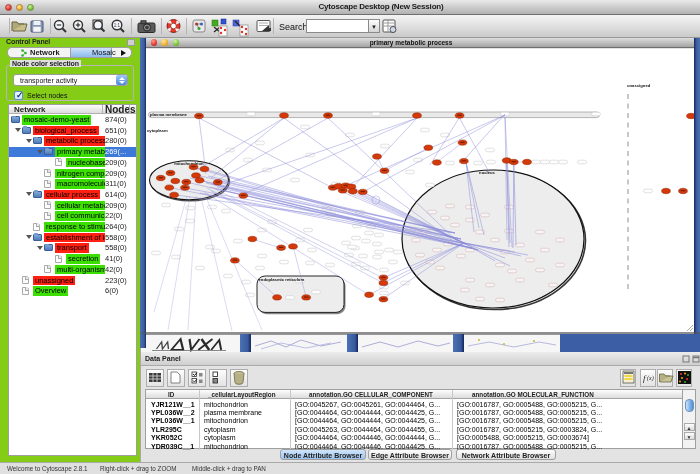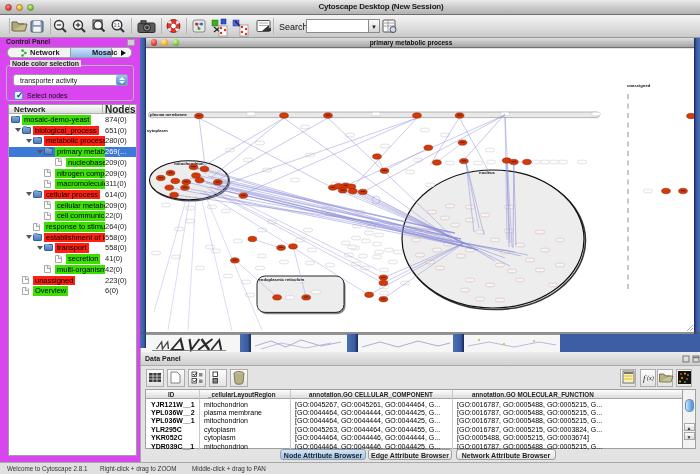--- a/index.html
+++ b/index.html
@@ -20,27 +20,27 @@
 
 #toolbar { left:0; top:15px; width:700px; height:23px;
   background:linear-gradient(#f4f4f4,#dcdcdc 60%,#cacaca);
   border-bottom:1px solid #989898; }
 .tsep { position:absolute; top:3px; width:1px; height:16px; background:#b5b5b5; }
 #searchlbl { position:absolute; left:279px; top:7px; font-size:9px; color:#111; }
 #searchbox { position:absolute; left:306px; top:4px; width:63px; height:14px; background:#fff; border:1px solid #8a8a8a; }
 #searcharrow { position:absolute; left:369px; top:4px; width:11px; height:14px; background:linear-gradient(#fdfdfd,#d5d5d5); border:1px solid #8a8a8a; border-left:none; font-size:6px; text-align:center; line-height:14px; color:#222;}
 
 
-#cpanel { left:0; top:38px; width:141px; height:424px; background:#d946ef; border-right:1px solid #a8a8a8;}
+#cpanel { left:0; top:38px; width:141px; height:424px; background:#84cc16; border-right:1px solid #a8a8a8;}
 #cp-head { position:absolute; left:0px; top:0px; width:140px; height:10px; font-size:7px; font-weight:bold; color:#222; padding-left:6px; letter-spacing:-0.1px;}
 #cp-float { position:absolute; left:127px; top:1px; width:8px; height:7px; border:1px solid #9a9a9a; background:#d0d0d0;}
 #cp-tabs { position:absolute; left:7px; top:9px; width:125px; height:11px; background:#f4f4f4; border:1px solid #9f9f9f; border-radius:5px; }
 #tab-mosaic { position:absolute; left:62px; top:0px; width:42px; height:9px; background:linear-gradient(#cfe5fb,#8db9ec); border-left:1px solid #9f9f9f; border-right:1px solid #9f9f9f;}
 #cp-tabs .nt { position:absolute; left:22px; top:0px; font-size:7.5px; font-weight:bold; color:#1a1a1a; line-height:10px;}
-#cp-tabs .mt { position:absolute; left:72px; top:0px; font-size:7.5px; font-weight:bold; color:#10121a; line-height:10px;padding-left:12px;}
+#cp-tabs .mt { position:absolute; left:72px; top:0px; font-size:7.5px; font-weight:normal; color:#10121a; line-height:10px;padding-left:12px;}
 #cp-tabs .ar { position:absolute; left:113px; top:2px; width:0; height:0; border-left:5px solid #111; border-top:3px solid transparent; border-bottom:3px solid transparent; }
 #grp { position:absolute; left:6px; top:27px; width:128px; height:36px; border:1px solid #b5b5b5; border-radius:3px;}
 #grp-lbl { position:absolute; left:10px; top:22px; background:#e0e0e0; padding:0 2px; font-size:7px; font-weight:bold; color:#222; letter-spacing:-0.1px;}
 #combo { position:absolute; left:13px; top:36px; width:115px; height:12px; background:#fff; border:1px solid #9a9a9a; border-radius:3px; font-size:7px; line-height:11px; padding-left:6px; color:#111;}
 #combo-btn { position:absolute; left:102px; top:0px; width:11px; height:10px; background:linear-gradient(#9ec7f5,#4a8ad8); border-radius:2px; }
 #combo-btn:after { content:""; position:absolute; left:2.5px; top:2px; border-left:3px solid transparent; border-right:3px solid transparent; border-bottom:3px solid #fff; }
 #combo-btn:before { content:""; position:absolute; left:2.5px; top:6px; border-left:3px solid transparent; border-right:3px solid transparent; border-top:3px solid #fff; }
 #chk { position:absolute; left:14px; top:53px; width:9px; height:9px; background:linear-gradient(#eef6ff,#cfe6fa); border:1px solid #5b8fd0; border-radius:2px;}
 #chk:after { content:"✓"; position:absolute; left:1px; top:-2px; font-size:9px; font-weight:bold; color:#14387a;}
 #chk-lbl { position:absolute; left:27px; top:54px; font-size:7px; color:#111;}

